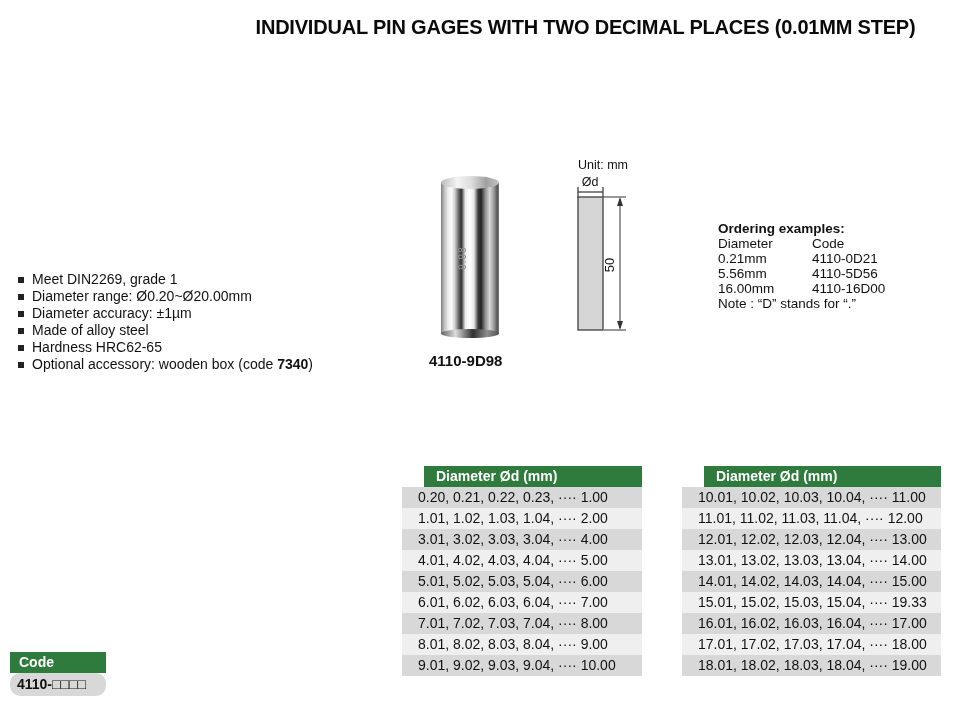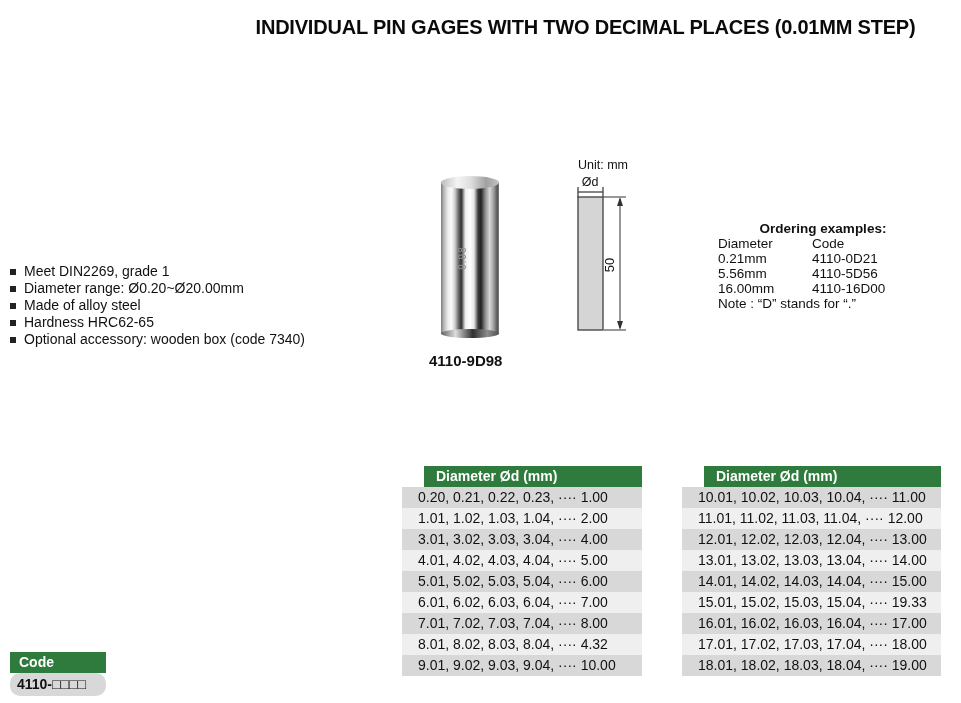--- a/index.html
+++ b/index.html
@@ -5,24 +5,24 @@
   html,body{margin:0;padding:0;}
   body{
     width:961px;height:703px;background:#ffffff;position:relative;
     font-family:"Liberation Sans", sans-serif;color:#111;overflow:hidden;
   }
   .title{
     position:absolute;left:180px;top:1px;width:781px;margin:15px;
     font-size:20px;font-weight:bold;text-align:center;letter-spacing:-0.2px;color:#0a0a0a;
   }
   
-  .features{position:absolute;left:8px;top:261px;margin:2px;padding:0;list-style:none;font-size:14px;}
+  .features{position:absolute;left:8px;top:261px;margin:10px;padding:0;list-style:none;font-size:14px;}
   .features li{display:flex;align-items:flex-start;height:17px;line-height:17px;white-space:nowrap;}
   .sq{width:6px;height:6px;background:#222;margin:6px 8px 0 0;flex:none;}
-  .bold{font-weight:normal;}
+  .bold{font-weight:bold;}
   
   .pin{
     position:absolute;left:441px;top:182px;width:58px;height:152px;
     background:linear-gradient(90deg,
       #7d7d7d 0%, #b8b8b8 5%, #ececec 12%, #fbfbfb 18%, #cfcfcf 24%,
       #6e6e6e 30%, #303030 35%, #ededed 42%, #ffffff 50%, #e6e6e6 57%,
       #3c3c3c 64%, #222222 69%, #8a8a8a 76%, #d8d8d8 84%, #9c9c9c 91%,
       #565656 97%, #7f7f7f 100%);
   }
   .pin::before{
@@ -36,21 +36,21 @@
   .pin-mark{
     position:absolute;left:16px;top:50%;writing-mode:vertical-rl;
     transform:translateY(-50%) rotate(180deg);
     font-size:10px;color:#8f8f8f;letter-spacing:1px;z-index:2;
   }
   .pin-label{position:absolute;left:429px;top:352px;font-size:15px;font-weight:bold;}
   
   .drawing{position:absolute;left:558px;top:155px;}
   
   .ordering{position:absolute;left:718px;top:221px;font-size:13.5px;line-height:15px;width:210px;}
-  .oh{font-weight:bold;text-align:center;}
+  .oh{font-weight:bold;}
   .orow{display:flex;}
   .od{width:94px;flex:none;}
   
   .codebox{position:absolute;left:10px;top:652px;width:96px;font-size:14px;}
   .green{background:#2f7b3d;color:#ffffff;font-weight:bold;}
   .cb-h{height:21px;line-height:21px;padding-left:9px;}
   .cb-v{height:23px;line-height:23px;padding-left:7px;background:#d8d8d8;font-weight:bold;color:#111;border-radius:10px;}
   
   .dtable{position:absolute;top:466px;font-size:14px;}
   .dtable.left{left:402px;width:240px;}
@@ -66,20 +66,24 @@
 <h1 class="title">INDIVIDUAL PIN GAGES WITH TWO DECIMAL PLACES (0.01MM STEP)</h1>
 
 <ul class="features">
   <li>
     <span class="sq"></span>
     <span>Meet DIN2269, grade 1</span>
   </li>
   <li>
     <span class="sq"></span>
     <span>Diameter range: Ø0.20~Ø20.00mm</span>
+  </li>
+  <li>
+    <span class="sq"></span>
+    <span>Diameter accuracy: ±1µm</span>
   </li>
   <li>
     <span class="sq"></span>
     <span>Made of alloy steel</span>
   </li>
   <li>
     <span class="sq"></span>
     <span>Hardness HRC62-65</span>
   </li>
   <li>
@@ -137,21 +141,21 @@
 <div class="dtable left">
   <div class="th green">Diameter Ød (mm)</div>
   <div class="tbody">
     <div class="tr">0.20, 0.21, 0.22, 0.23, ···· 1.00</div>
     <div class="tr">1.01, 1.02, 1.03, 1.04, ···· 2.00</div>
     <div class="tr">3.01, 3.02, 3.03, 3.04, ···· 4.00</div>
     <div class="tr">4.01, 4.02, 4.03, 4.04, ···· 5.00</div>
     <div class="tr">5.01, 5.02, 5.03, 5.04, ···· 6.00</div>
     <div class="tr">6.01, 6.02, 6.03, 6.04, ···· 7.00</div>
     <div class="tr">7.01, 7.02, 7.03, 7.04, ···· 8.00</div>
-    <div class="tr">8.01, 8.02, 8.03, 8.04, ···· 4.32</div>
+    <div class="tr">8.01, 8.02, 8.03, 8.04, ···· 9.00</div>
     <div class="tr">9.01, 9.02, 9.03, 9.04, ···· 10.00</div>
   </div>
 </div>
 
 <div class="dtable right">
   <div class="th green">Diameter Ød (mm)</div>
   <div class="tbody">
     <div class="tr">10.01, 10.02, 10.03, 10.04, ···· 11.00</div>
     <div class="tr">11.01, 11.02, 11.03, 11.04, ···· 12.00</div>
     <div class="tr">12.01, 12.02, 12.03, 12.04, ···· 13.00</div>

